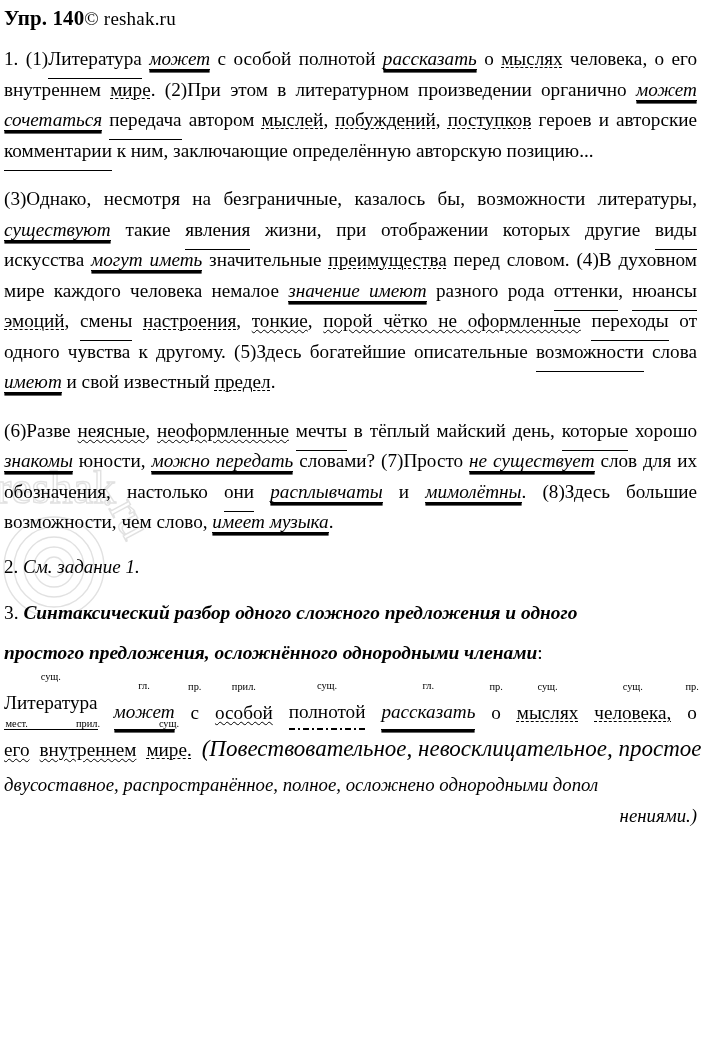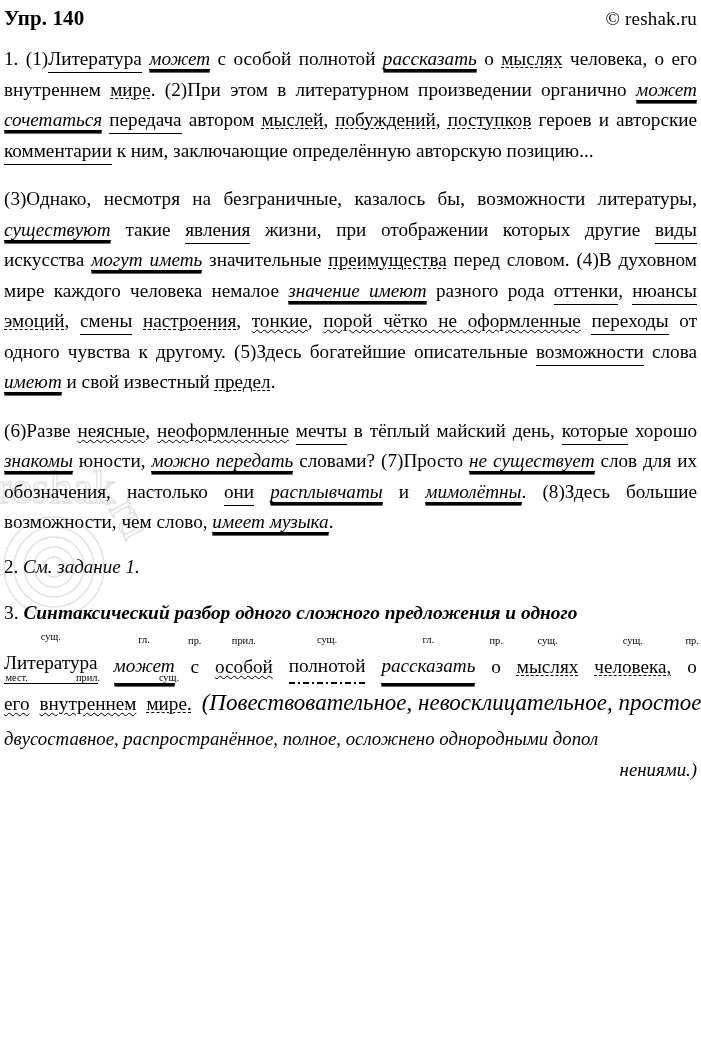--- a/index.html
+++ b/index.html
@@ -21,21 +21,21 @@
     width: 701px;
     height: 1054px;
     box-sizing: border-box;
     padding: 6px 4px 0 4px;
   }
 
   
   .header {
     display: flex;
     align-items: baseline;
-    justify-content: space-between;
+    justify-content: flex-start;
     height: 28px;
     margin-bottom: 10px;
   }
   .ex-title {
     font-size: 21px;
     font-weight: bold;
     letter-spacing: 0.1px;
   }
   .copyright {
     font-size: 19px;
@@ -94,21 +94,21 @@
     font-style: italic;
     font-weight: bold;
     text-align: justify;
   }
   p.task-bold .num { font-style: normal; font-weight: normal; }
   p.task-bold .tail { font-weight: normal; font-style: normal; }
 
   
   .u-sub {                 
     border-bottom: 1.6px solid #000;
-    padding-bottom: 3px;
+    padding-bottom: 9px;
   }
   .u-pred {                
     border-bottom: 1.4px solid #000;
     box-shadow: 0 3px 0 -0.4px #000;
     padding-bottom: 0px;
     font-style: italic;
   }
   .u-def {                 
     text-decoration: underline;
     text-decoration-style: wavy;
@@ -228,20 +228,23 @@
 
 
     <p class="task">
       <span class="num">2.</span>
       <span>См. задание 1.</span>
     </p>
 
     <p class="task-bold">
       <span class="num">3.</span>
       <span>Синтаксический разбор одного сложного предложения и одного</span>
+    </p>
+    <p class="task-bold">
+      <span>простого предложения, осложнённого однородными членами</span><span class="tail">:</span>
     </p>
 
     <div class="analysis">
       <div class="alines">
         <div class="aline justify">
             <span class="tok"><span class="pos">сущ.</span><span class="w u-sub">Литература</span></span>
             <span class="tok"><span class="pos">гл.</span><span class="w u-pred">может</span></span>
             <span class="tok"><span class="pos">пр.</span><span class="w">с</span></span>
             <span class="tok"><span class="pos">прил.</span><span class="w u-def">особой</span></span>
             <span class="tok"><span class="pos">сущ.</span><span class="w u-circ">полнотой</span></span>

